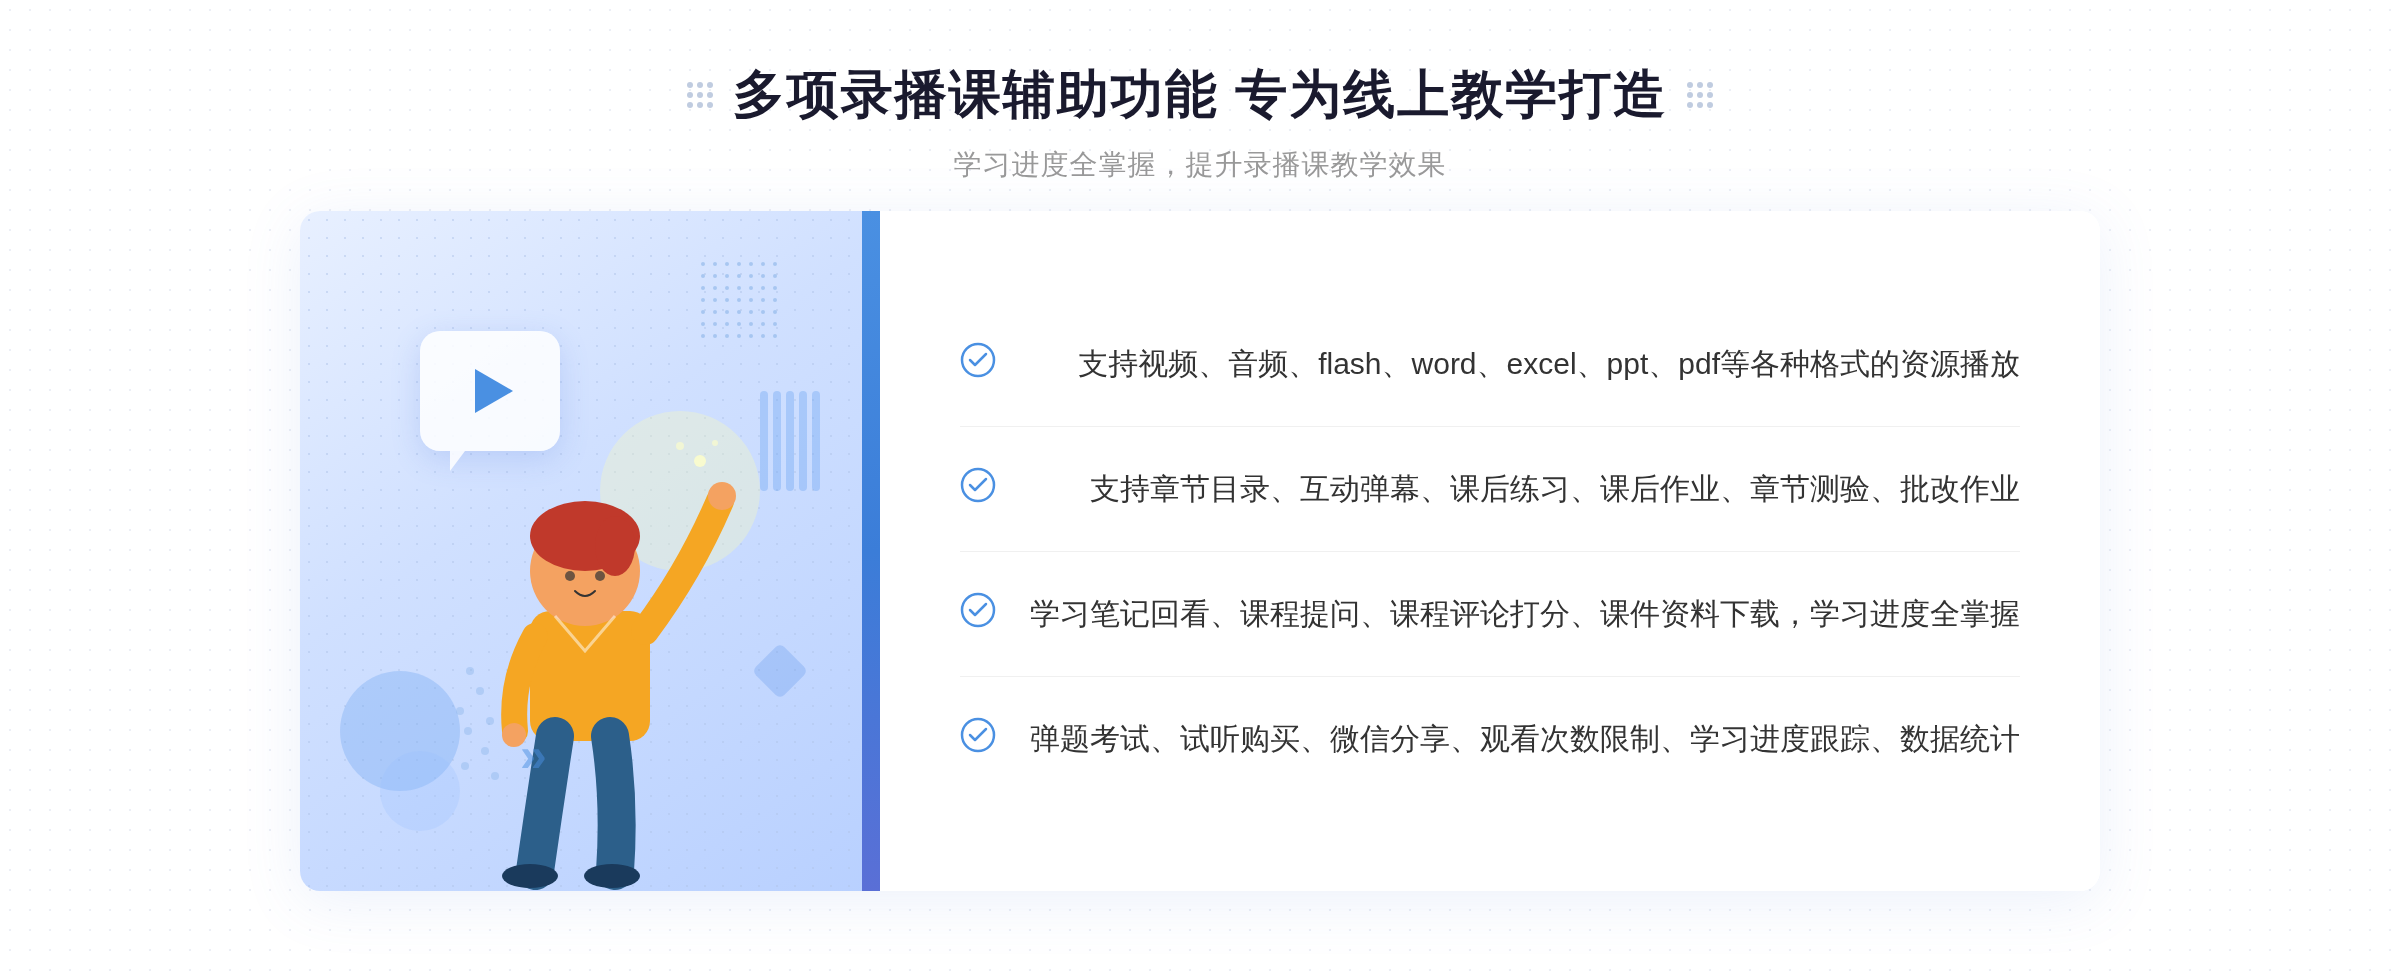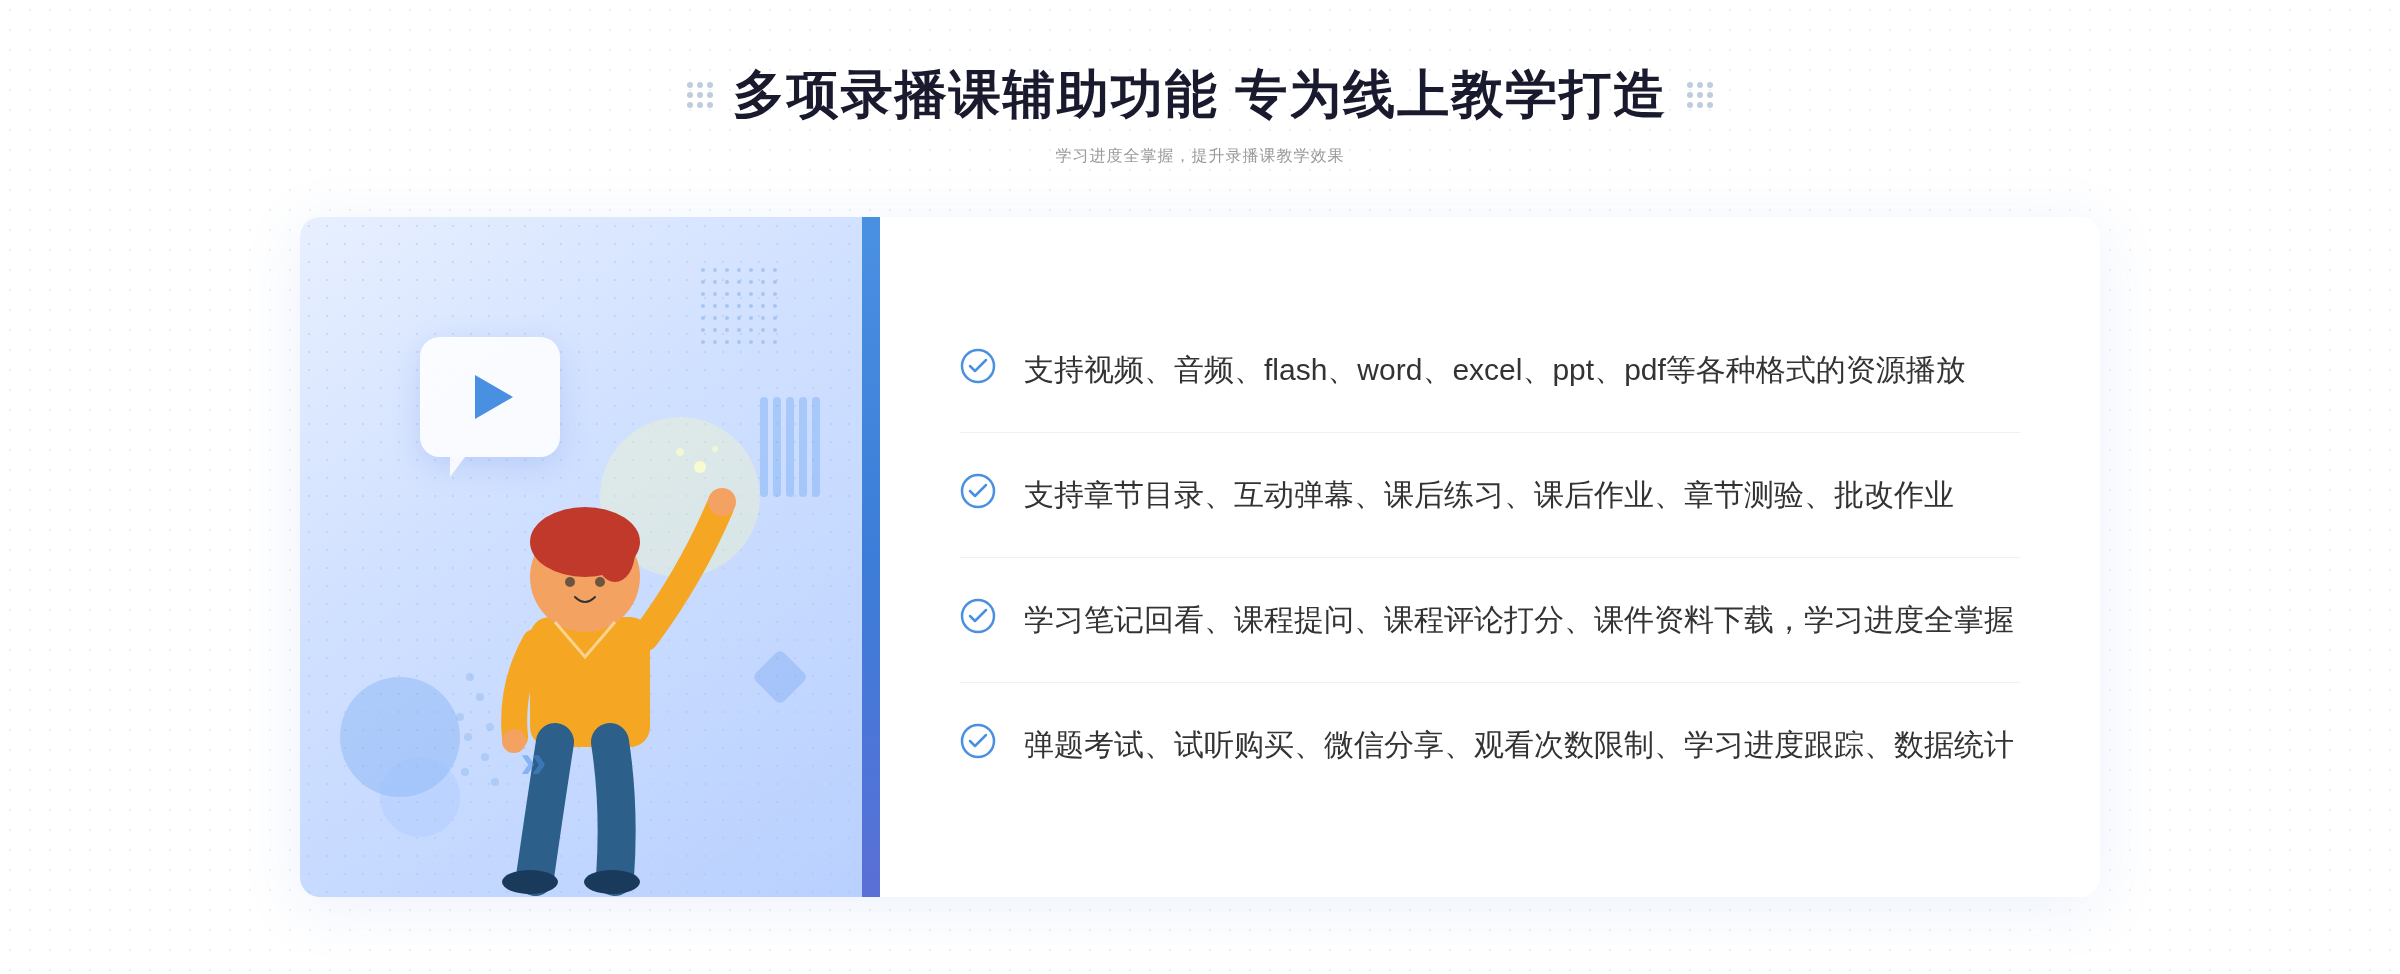--- a/index.html
+++ b/index.html
@@ -46,21 +46,21 @@
       z-index: 1;
       width: 100%;
       display: flex;
       flex-direction: column;
       align-items: center;
     }
 
     
     .header-section {
       text-align: center;
-      margin-bottom: 50px;
+      margin-bottom: 27px;
       position: relative;
     }
 
     .title-row {
       display: flex;
       align-items: center;
       justify-content: center;
       gap: 20px;
     }
 
@@ -86,21 +86,21 @@
     }
 
     .main-title {
       font-size: 52px;
       font-weight: 700;
       color: #1a1a2e;
       letter-spacing: 2px;
     }
 
     .subtitle {
-      font-size: 16px;
+      font-size: 28px;
       color: #999;
       margin-top: 16px;
       letter-spacing: 1px;
     }
 
     
     .main-card {
       width: 1800px;
       background: #ffffff;
       border-radius: 20px;
@@ -253,20 +253,21 @@
       gap: 0;
       background: #ffffff;
     }
 
     .feature-item {
       display: flex;
       align-items: flex-start;
       padding: 38px 0;
       border-bottom: 1px solid #f0f0f0;
       gap: 28px;
+      justify-content: space-between;
     }
 
     .feature-item:last-child {
       border-bottom: none;
     }
 
     .check-icon {
       width: 36px;
       height: 36px;
       flex-shrink: 0;

